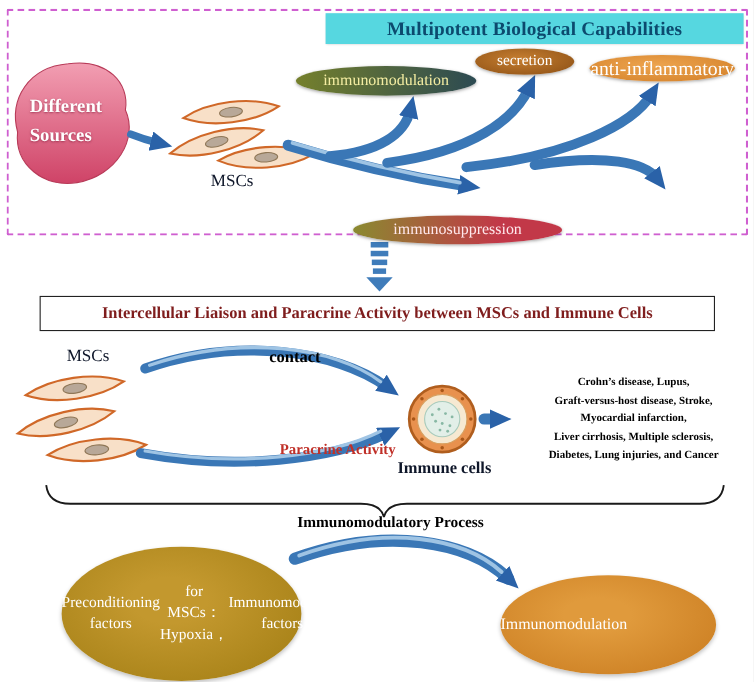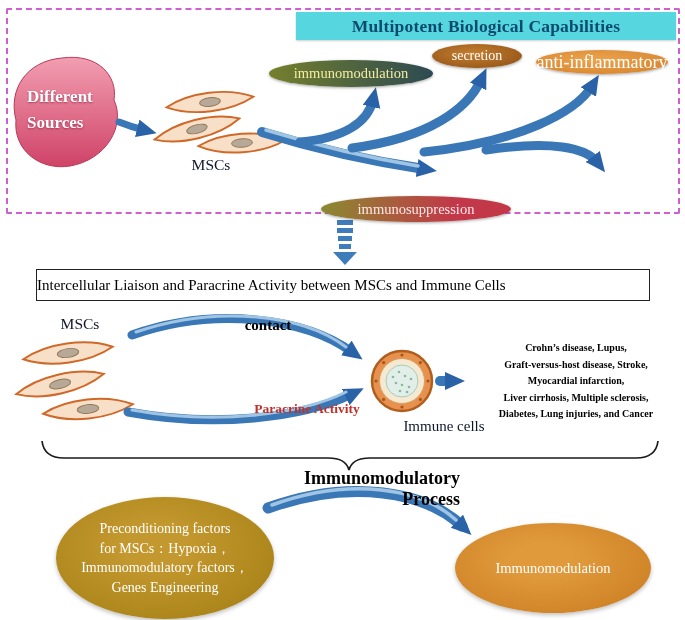--- a/index.html
+++ b/index.html
@@ -39,35 +39,35 @@
   .b-anti{left:536px;top:50px;width:132px;height:24px;font-size:18px;
     background:radial-gradient(ellipse at 45% 40%,#eda44e,#d27f28);}
   .b-immunosuppression{left:321px;top:173px;width:190px;height:26px;
     background:linear-gradient(90deg,#8a8a30,#c23848 70%);color:#ffe8ec;margin-top:23px;}
   .b-differentiation{left:539px;top:170px;width:132px;height:26px;
     background:linear-gradient(90deg,#a9701f,#7c5c2e);
     border:1px solid #5a9a9a;}
   .box-title{
     position:absolute;left:36px;top:269px;width:612px;height:30px;
     line-height:30px;border:1.5px solid #222;background:#fff;
-    text-align:left;font-size:15px;color:#000000;
+    text-align:center;font-size:15px;color:#7f1d1d;font-weight:bold;
   }
   .red-label{position:absolute;color:#000000;font-weight:bold;}
   .diseases{
     position:absolute;left:468px;top:340px;width:216px;text-align:center;
     font-weight:bold;font-size:10px;line-height:16.6px;color:#000;
   }
   .diseases span{display:block;}
   .process-label{
-    position:absolute;left:250px;top:468px;width:210px;text-align:right;
-    font-weight:bold;font-size:18px;color:#000;
+    position:absolute;left:250px;top:468px;width:210px;text-align:center;
+    font-weight:bold;font-size:14px;color:#000;
   }
   .ellipse{
     position:absolute;border-radius:50%;color:#fff;display:flex;
-    flex-direction:column;align-items:center;justify-content:center;
+    align-items:center;justify-content:flex-start;
     text-align:center;
   }
   .ellipse span{display:block;}
   .e-precondition{
     left:56px;top:497px;width:218px;height:122px;font-size:14px;line-height:19.5px;
     background:radial-gradient(ellipse at 45% 40%,#c3982e 20%,#a07c12);
     box-shadow:0 2px 4px rgba(0,0,0,.25);
   }
   .e-improvement{
     left:455px;top:523px;width:196px;height:90px;font-size:14.5px;line-height:21px;
@@ -180,21 +180,21 @@
 
   <div class="badge b-immunomodulation">immunomodulation</div>
   <div class="badge b-secretion">secretion</div>
   <div class="badge b-anti">anti-inflammatory</div>
   <div class="badge b-immunosuppression">immunosuppression</div>
 
   <div class="box-title">Intercellular Liaison and Paracrine Activity between MSCs and Immune Cells</div>
   <div class="plain-label" style="left:44px;top:315px;width:72px;">MSCs</div>
   <div class="red-label" style="left:228px;top:317px;width:80px;text-align:center;font-size:15px;">contact</div>
   <div class="red-label" style="left:242px;top:401px;width:130px;text-align:center;font-size:13.5px;color:#c03028;">Paracrine Activity</div>
-  <div class="plain-label" style="left:358px;top:418px;width:92px;font-size:15px;font-weight:400;margin-left:40px;">Immune cells</div>
+  <div class="plain-label" style="left:358px;top:418px;width:92px;font-size:15px;font-weight:700;">Immune cells</div>
 
   <div class="diseases">
     <span>Crohn’s disease, Lupus,</span>
     <span>Graft-versus-host disease, Stroke,</span>
     <span>Myocardial infarction,</span>
     <span>Liver cirrhosis, Multiple sclerosis,</span>
     <span>Diabetes, Lung injuries, and Cancer</span>
   </div>
 
   <div class="process-label">Immunomodulatory Process</div>

